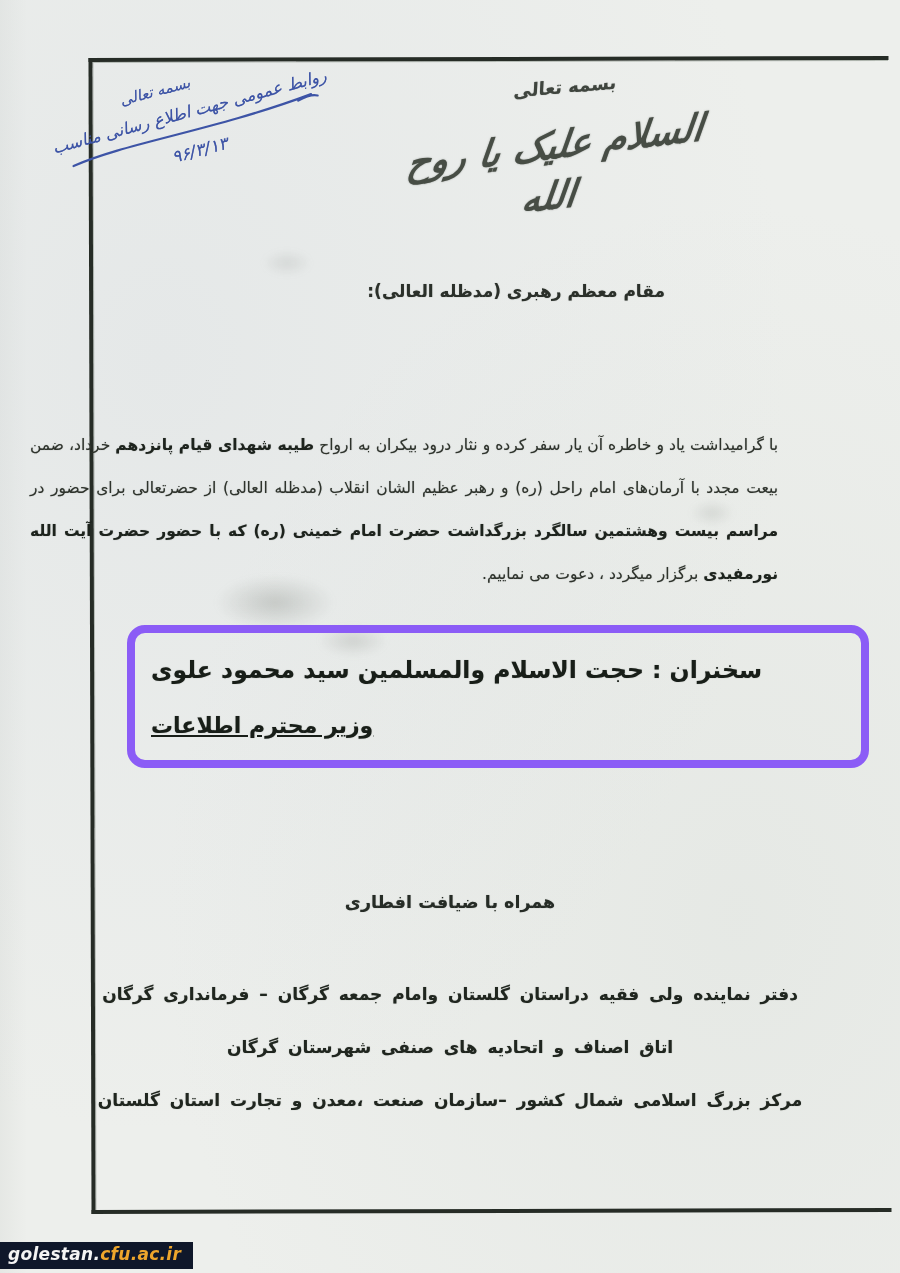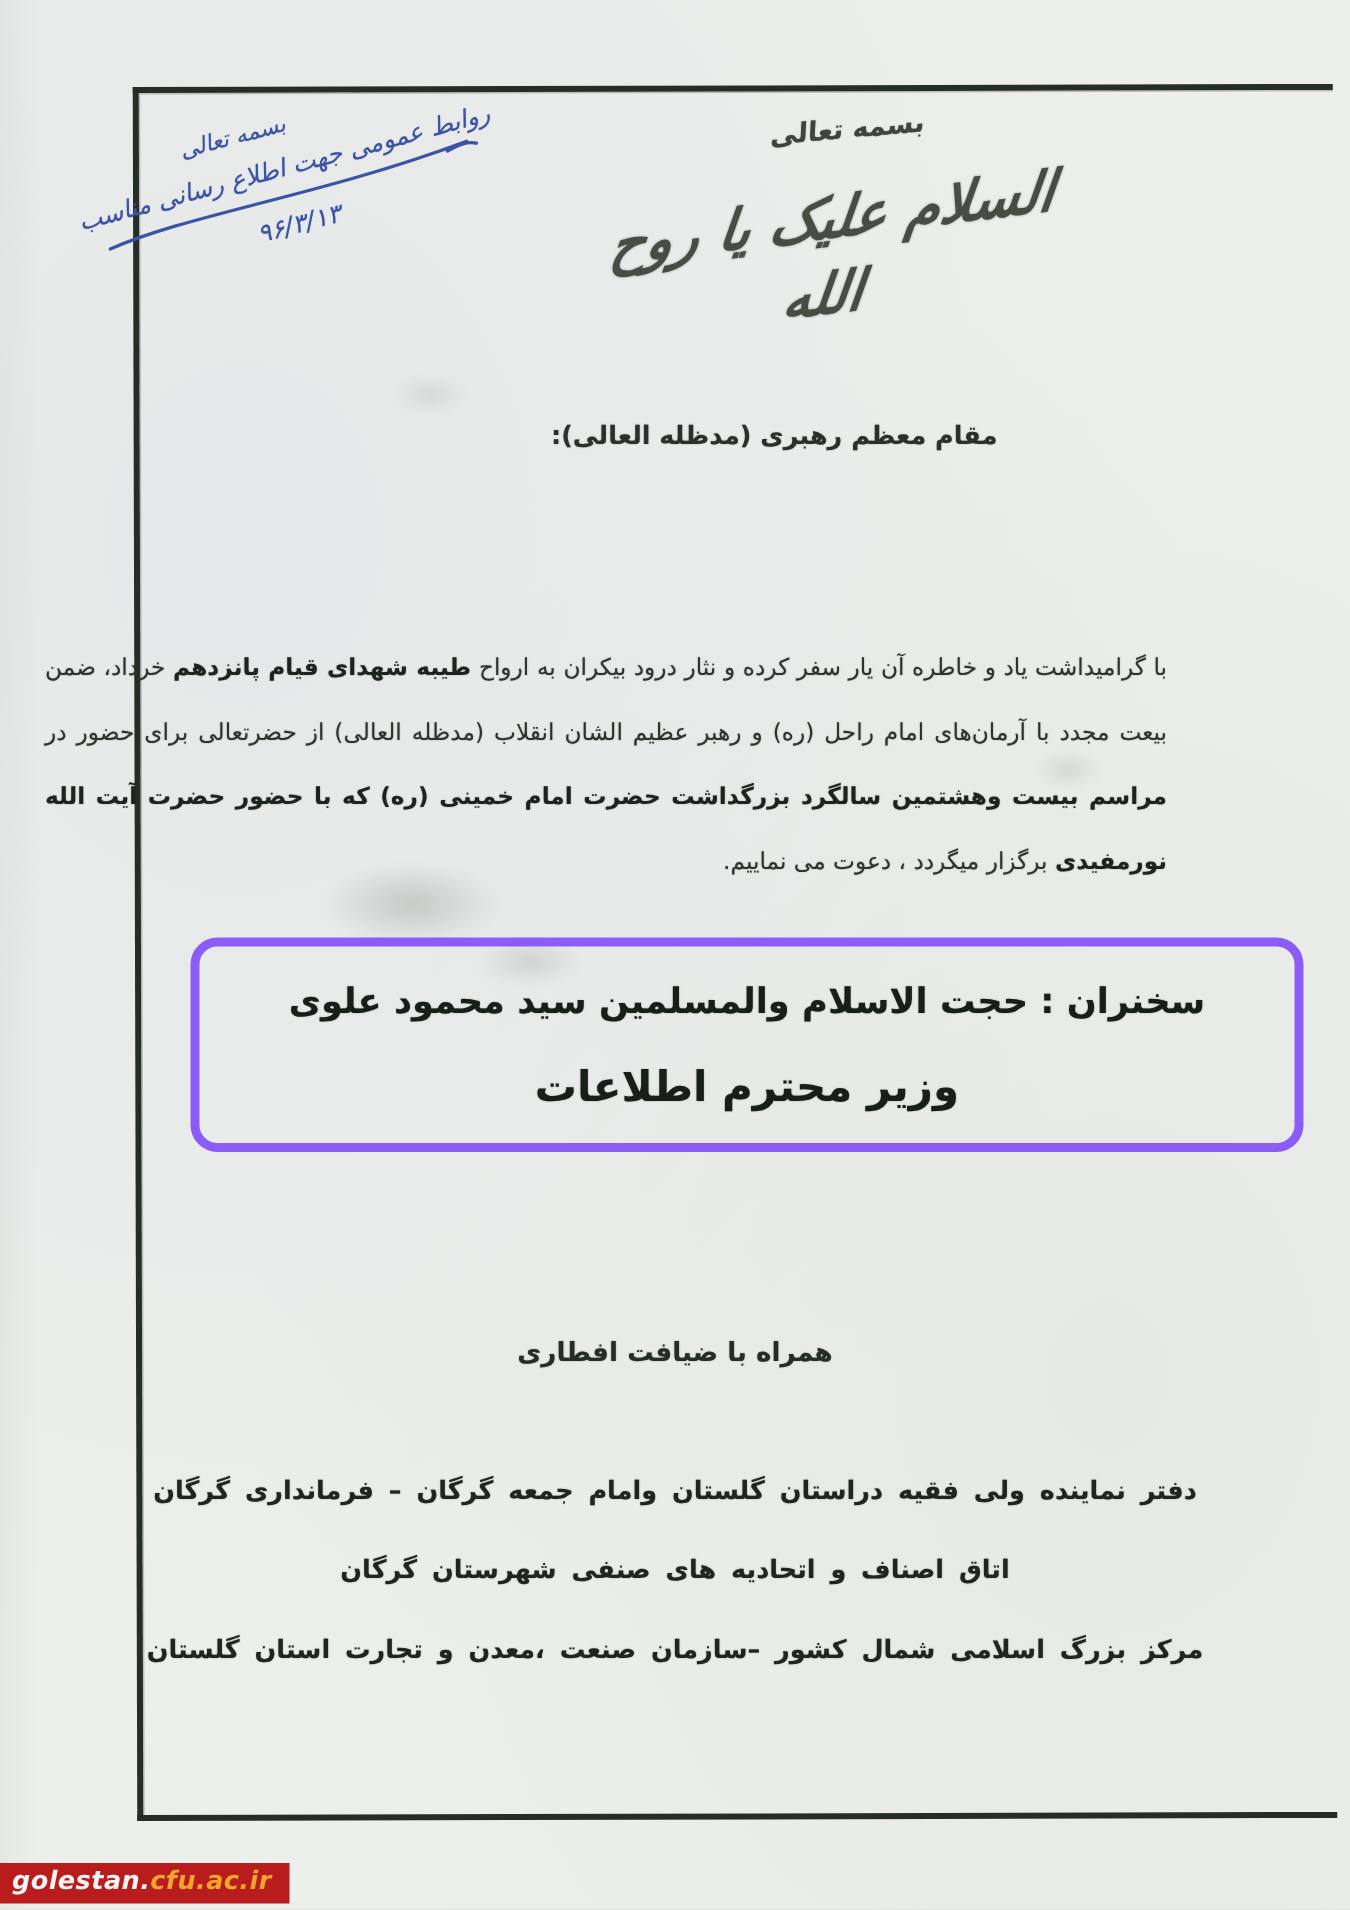--- a/index.html
+++ b/index.html
@@ -64,26 +64,26 @@
   }
   .body-par {
     position:absolute; top:424px; right:122px; width:748px;
     font-size:15.5px; line-height:43px; color:#2e332c;
     text-align:justify;
   }
   .body-par .b { font-weight:bold; color:#1d231d; }
 
   .speaker-box {
     position:absolute; left:127px; top:625px; width:742px; height:143px;
-    border:6px solid #8b5cf6; border-radius:18px;
+    border:8px solid #8b5cf6; border-radius:18px;
     display:flex; flex-direction:column; justify-content:space-around;
-    align-items:center; padding:8px 16px;
+    align-items:flex-end; padding:8px 16px;
   }
   .speaker-line1 { font-size:23.5px; font-weight:bold; color:#181e18; }
-  .speaker-line2 { font-size:28px; font-weight:bold; color:#181e18; }
+  .speaker-line2 { font-size:22px; font-weight:bold; color:#181e18;text-decoration:underline; }
 
   .schedule {
     position:absolute; top:804px; left:0; width:100%; text-align:center;
     font-size:27px; font-weight:bold; color:#141a14; word-spacing:8px;
   }
   .venue-row {
     position:absolute; top:892px; left:0; width:100%;
     display:flex; justify-content:center; align-items:center; gap:12px;
     direction:rtl;
   }
@@ -92,21 +92,21 @@
 
   .organizers {
     position:absolute; top:968px; left:0; width:100%; text-align:center;
   }
   .organizer-line {
     font-size:17px; font-weight:bold; color:#20261f;
     line-height:53px; word-spacing:4px;
   }
 
   .watermark {
-    position:absolute; left:0; top:1242px; background:#b91c1c;
+    position:absolute; left:0; top:1242px; background:#0f172a;
     padding:2px 12px 5px 8px; font-size:17px; font-weight:bold; font-style:italic;
     color:#f4f4f4; letter-spacing:.3px;
   }
   .watermark .accent { color:#eea62c; }
 
   .smudge { position:absolute; pointer-events:none; filter:blur(3px); }
   .s1 { left:215px; top:575px; width:120px; height:55px;
         background:radial-gradient(ellipse, rgba(120,125,118,.30), transparent 70%); }
   .s2 { left:318px; top:625px; width:70px; height:32px;
         background:radial-gradient(ellipse, rgba(120,125,118,.22), transparent 70%); }

